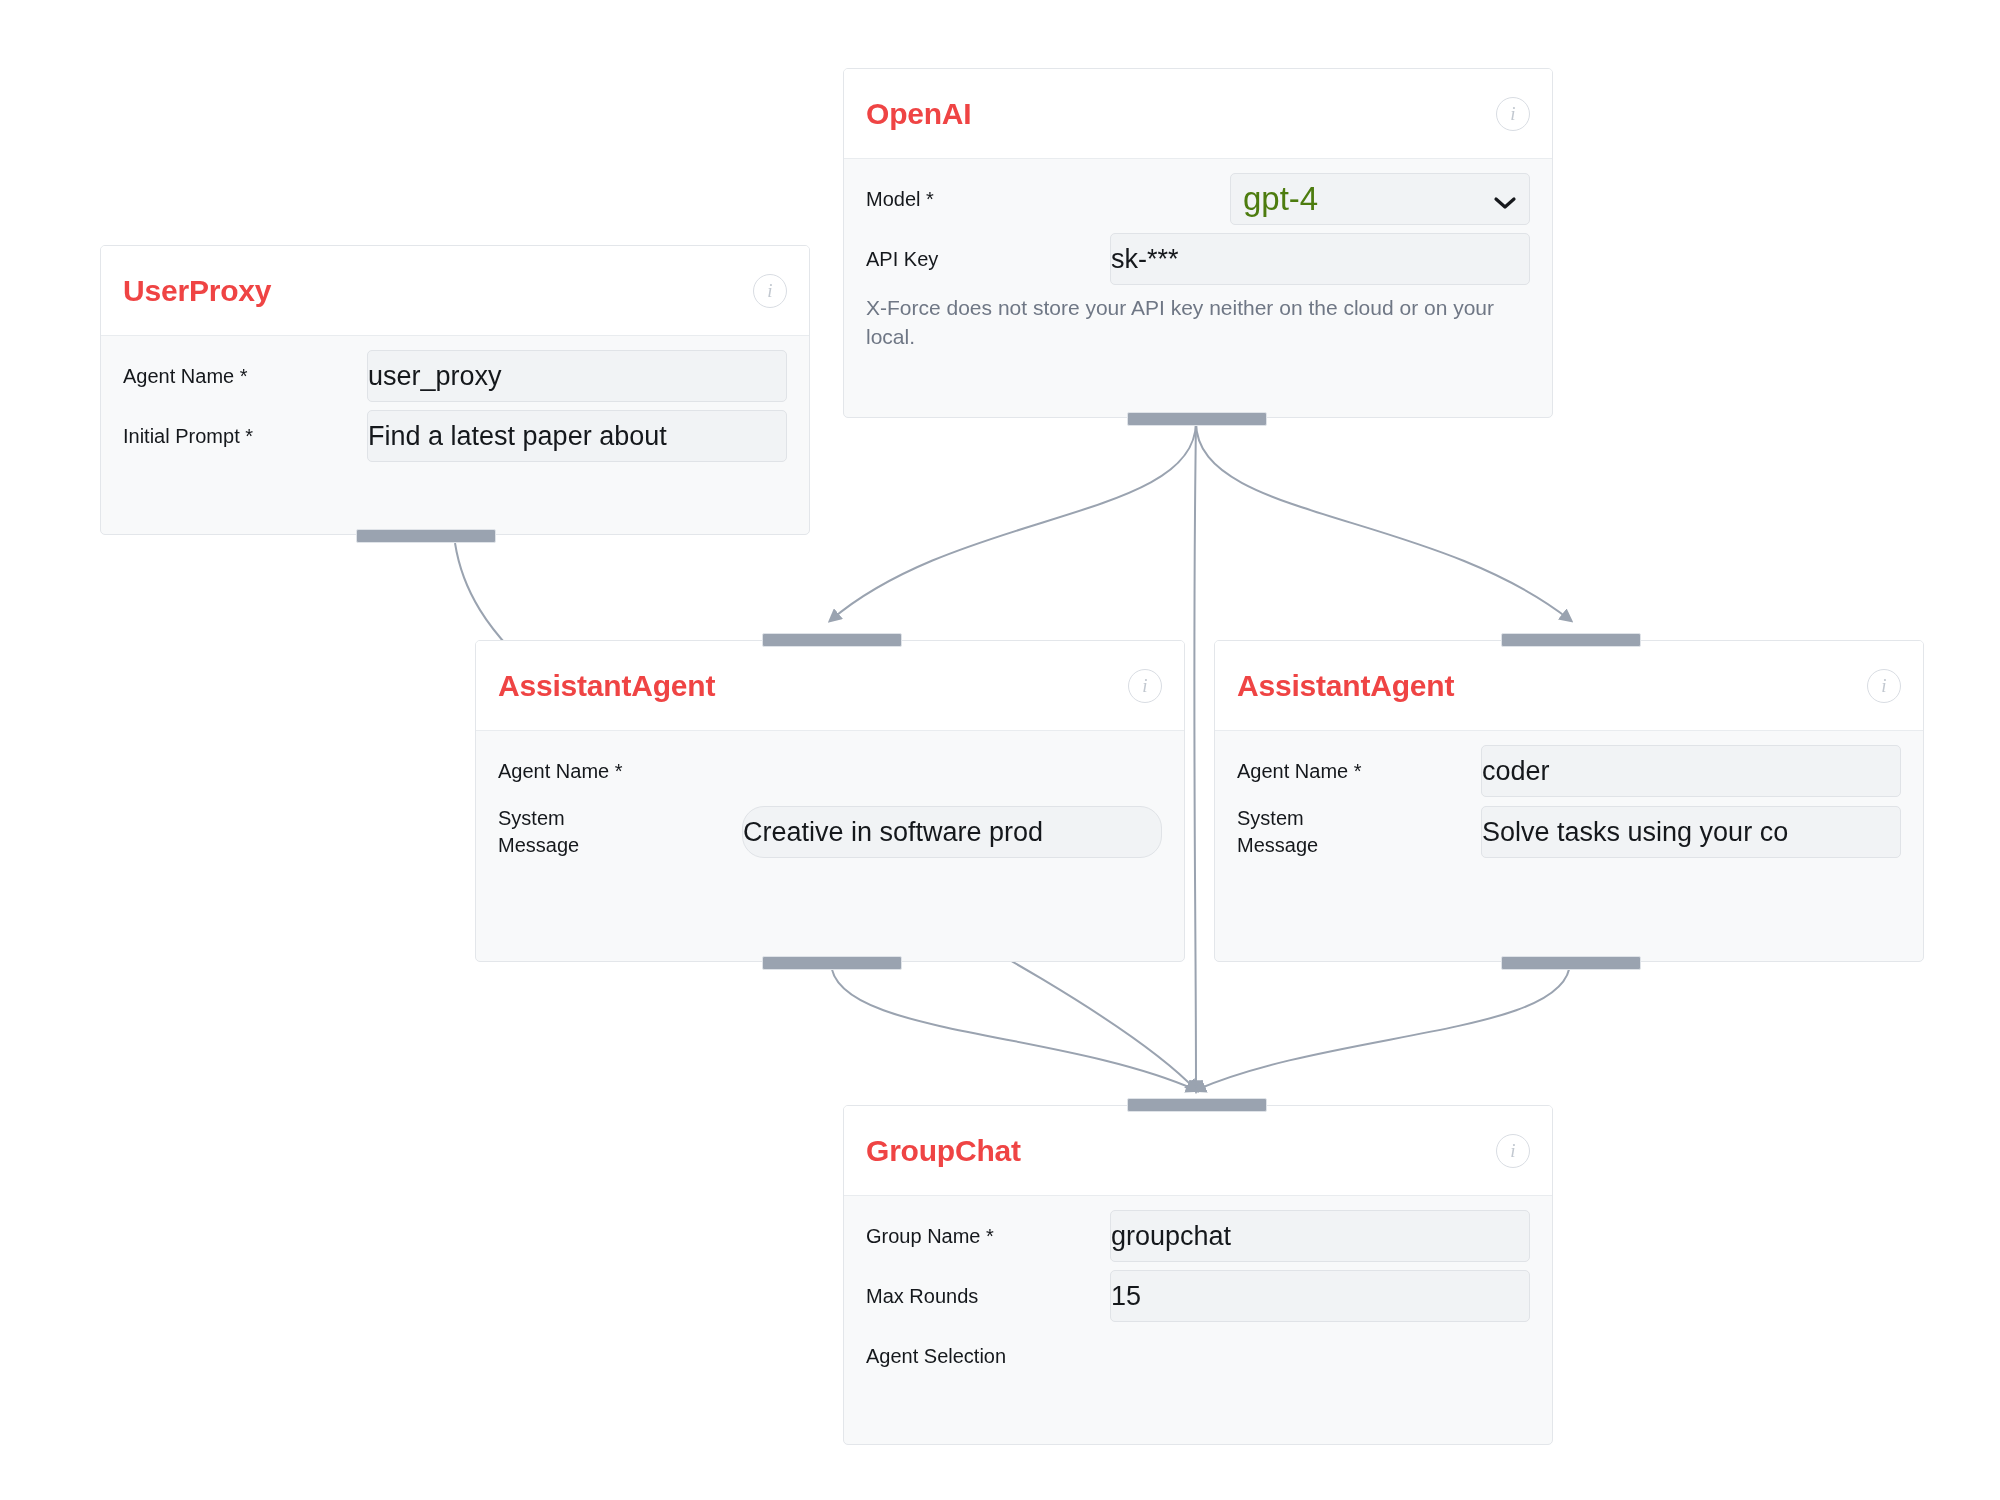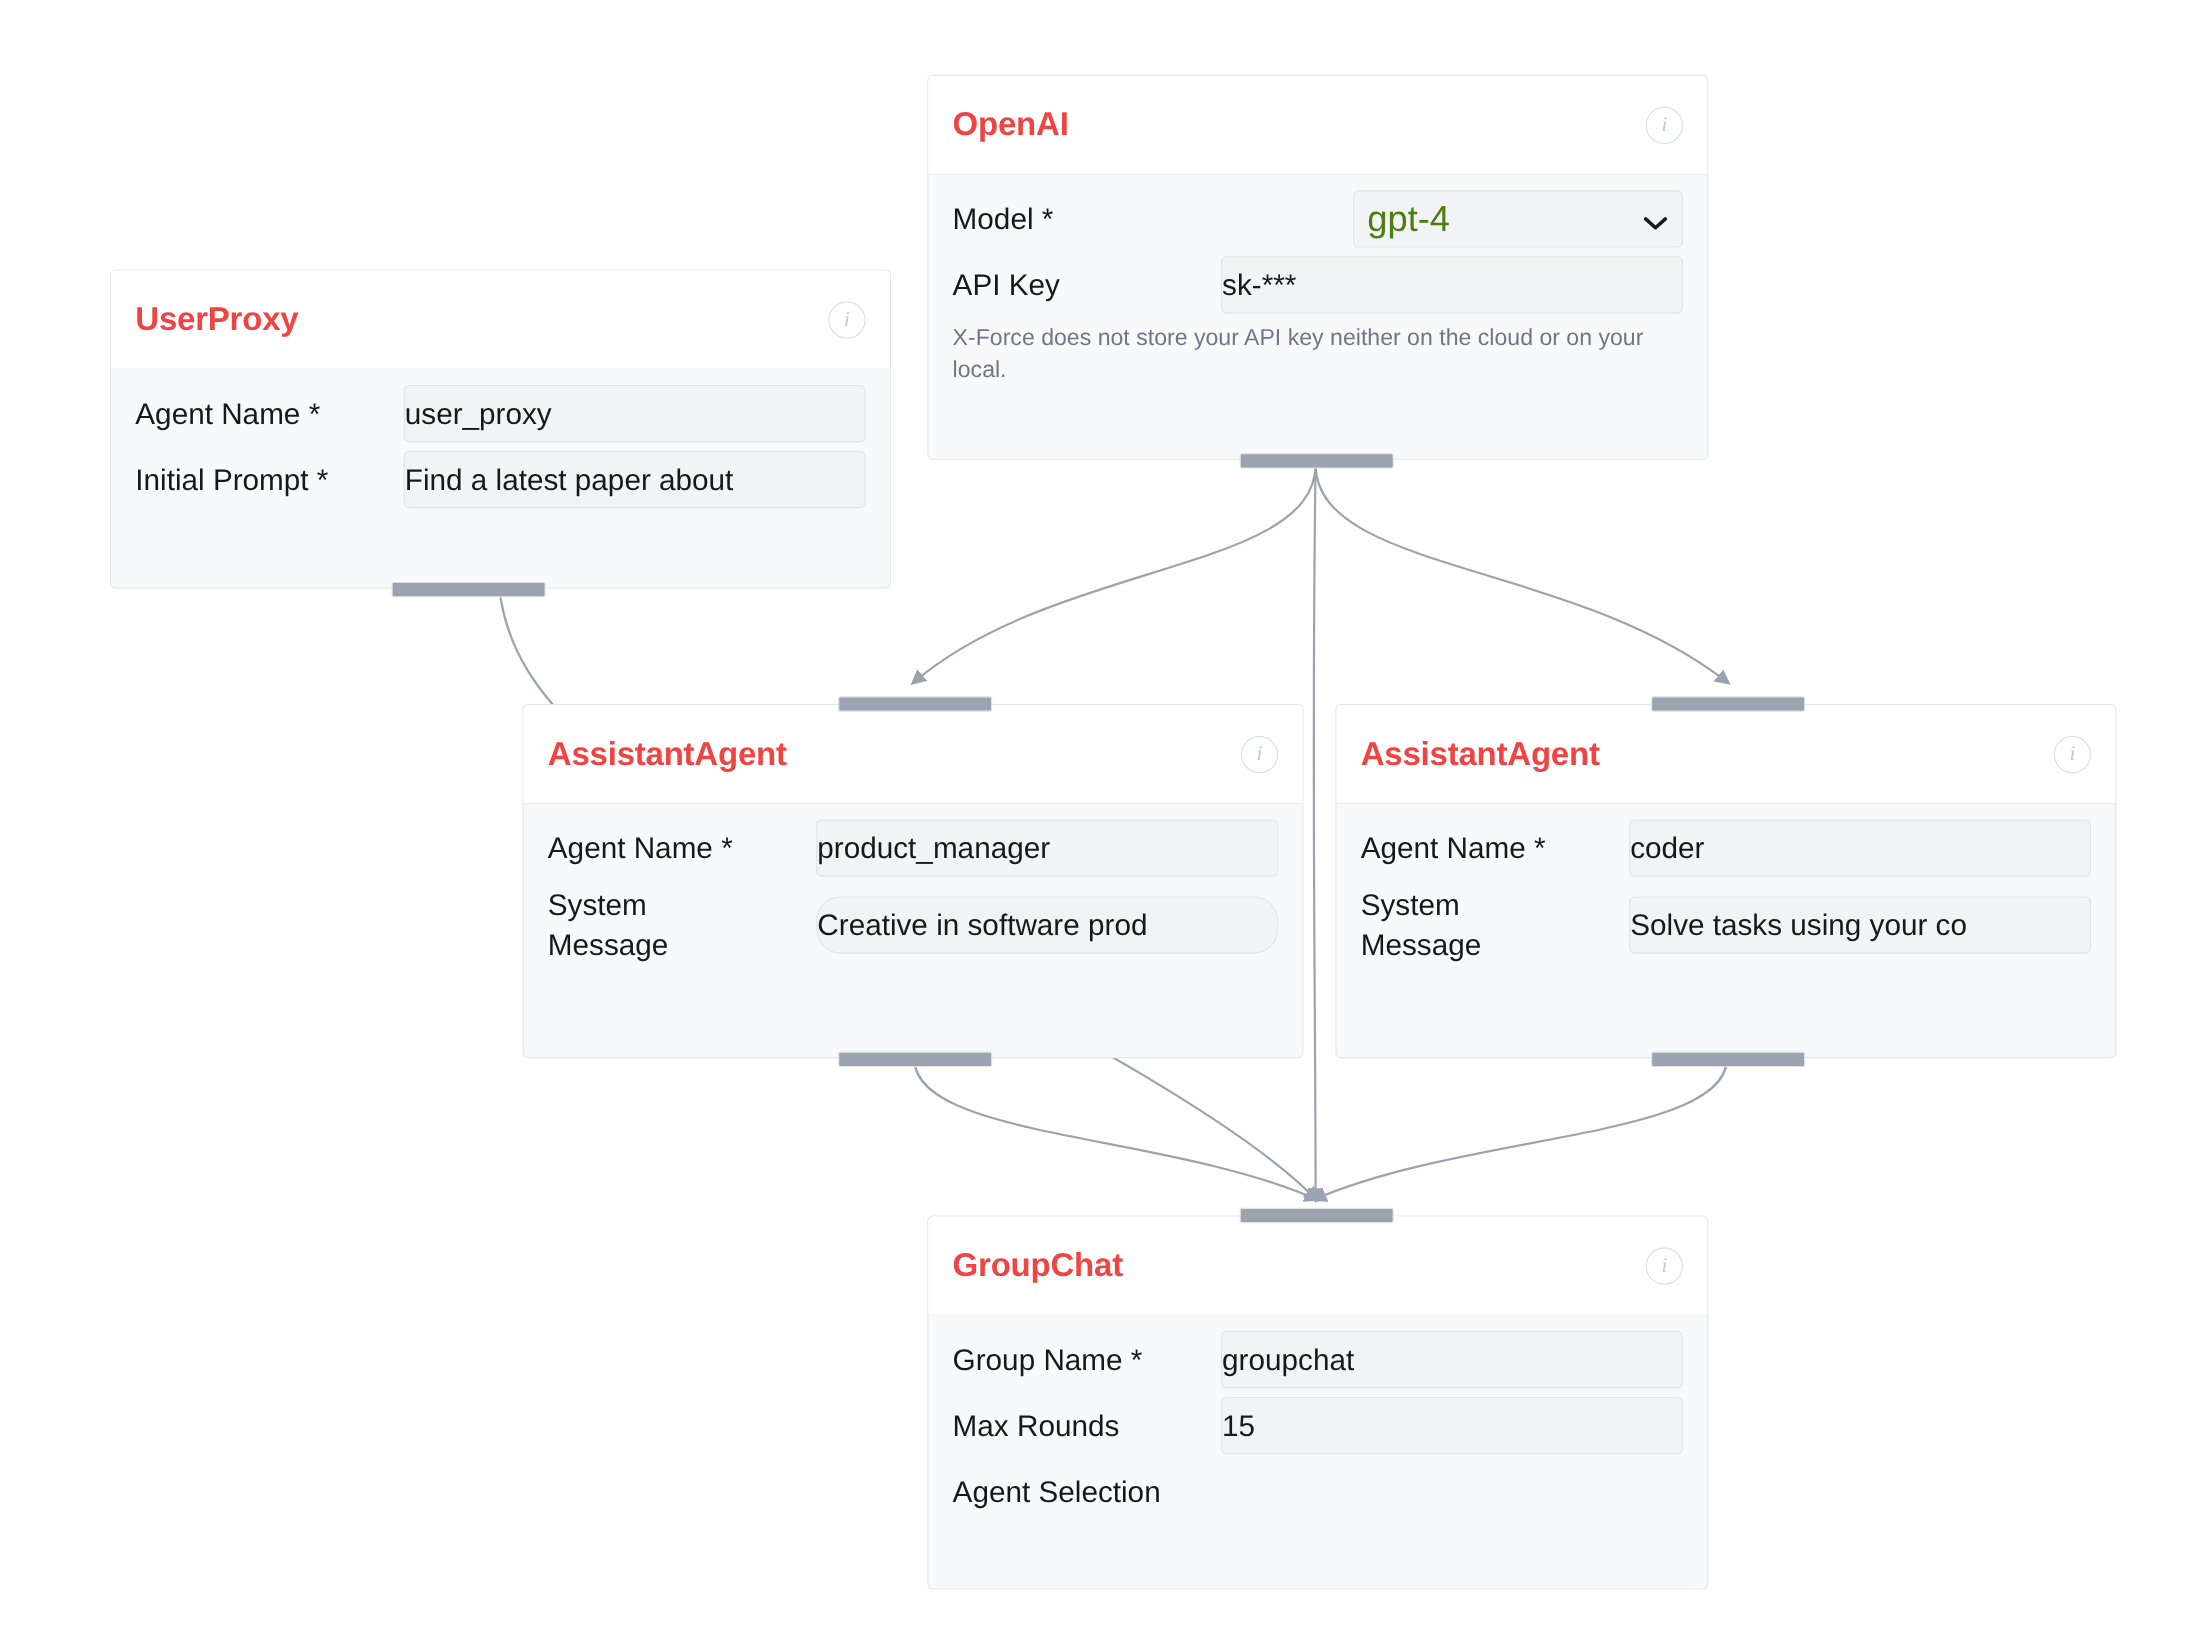--- a/index.html
+++ b/index.html
@@ -74,21 +74,21 @@
     box-sizing: border-box;
   }
   .field-row {
     display: flex;
     align-items: center;
     min-height: 52px;
     margin-bottom: 8px;
   }
   .field-row:last-child { margin-bottom: 0; }
   .field-label {
-    font-size: 27px;
+    font-size: 20px;
     color: #15181c;
     white-space: pre-line;
     line-height: 1.35;
     flex: 0 0 auto;
   }
   .field-control {
     flex: 1 1 auto;
     display: flex;
     justify-content: flex-end;
     min-width: 0;
@@ -222,23 +222,20 @@
   </div>
 
   <div class="node" style="left:475px; top:640px; width:710px; height:322px;">
     <div class="node-header" style="height:90px;">
       <span class="node-title">AssistantAgent</span>
       <span class="info-icon">i</span>
     </div>
     <div class="node-body">
       <div class="field-row">
         <span class="field-label">Agent Name *</span>
-        <span class="field-control">
-          <span class="text-input" style="width:420px;">product_manager</span>
-        </span>
       </div>
       <div class="field-row">
         <span class="field-label">System
 Message</span>
         <span class="field-control">
           <span class="text-input" style="width:420px;border-radius:22px;">Creative in software prod</span>
         </span>
       </div>
     </div>
     <div class="handle" style="left:286px; top:-8px; width:140px;"></div>

